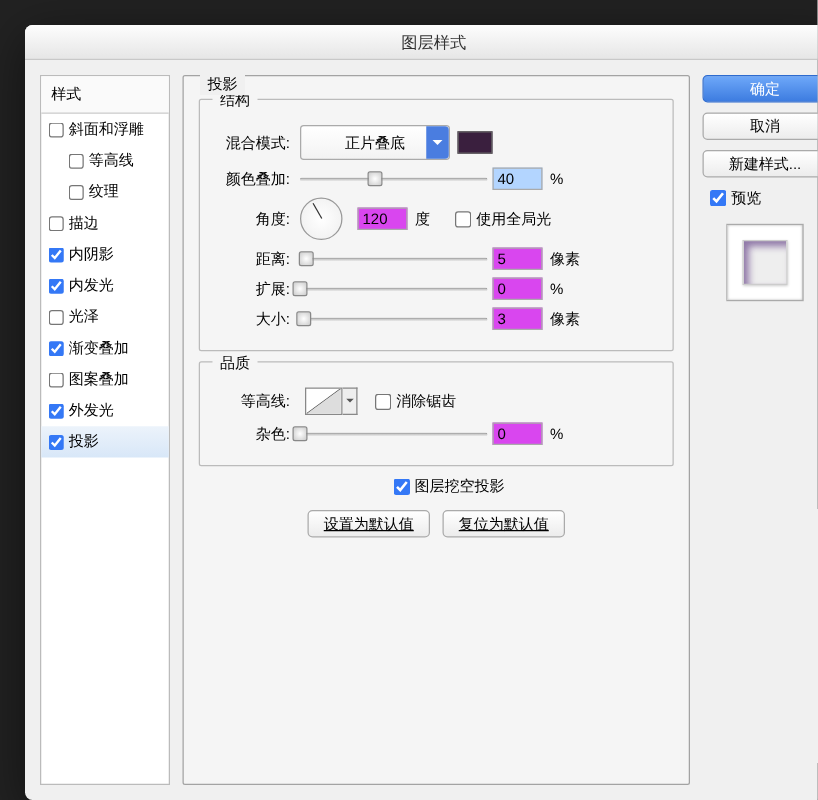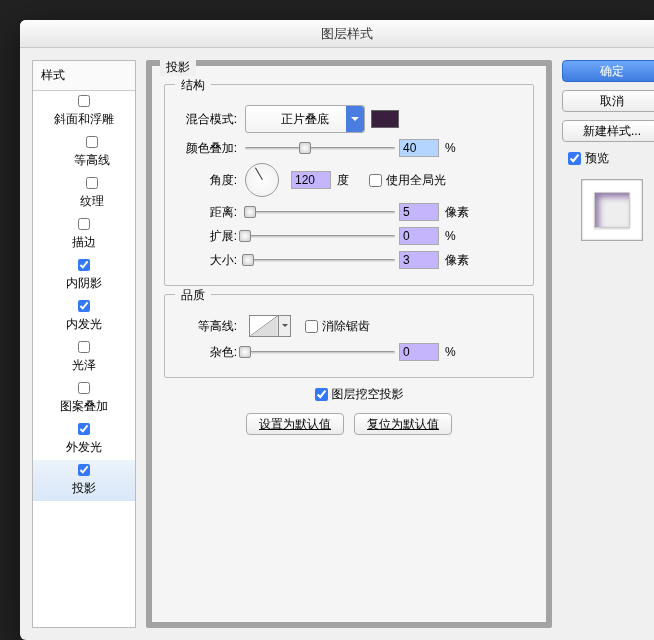--- a/index.html
+++ b/index.html
@@ -2,39 +2,39 @@
 <html><head>
 <meta charset="utf-8">
 <style>
 * { box-sizing: border-box; margin: 0; padding: 0; font-family: -apple-system, "Helvetica Neue", Arial, sans-serif; font-size: 12px; }
 body { background: #222; padding: 20px; }
 .window { width: 654px; height: 620px; background: #f0f0f0; border-radius: 6px; box-shadow: 0 10px 40px rgba(0,0,0,0.5); overflow: hidden; display: flex; flex-direction: column; }
 .titlebar { height: 28px; background: linear-gradient(#fdfdfd,#e6e6e6); border-bottom: 1px solid #c8c8c8; display: flex; align-items: center; justify-content: center; font-size: 13px; color: #333; }
 .content { flex: 1; display: flex; padding: 12px; gap: 10px; }
 .sidebar { width: 104px; border: 1px solid #bbb; background: #fff; display: flex; flex-direction: column; }
 .sidebar-header { padding: 6px 8px; border-bottom: 1px solid #ccc; background: #fafafa; font-family: Liberation Mono, monospace; }
-.sidebar-item { padding: 4px 6px; display: flex; align-items: center; gap: 4px; cursor: default; flex-direction: column; }
+.sidebar-item { padding: 4px 6px; display: flex; align-items: center; gap: 4px; cursor: default; }
 .sidebar-item.selected { background: linear-gradient(#ecf3fb,#d8e7f8); }
 .sidebar-item input[type=checkbox] { width: 12px; height: 12px; }
 .indent1 { padding-left: 22px; }
 .main { flex: 1; position: relative; }
 .tab-label { position: absolute; top: -1px; left: 14px; background: #f0f0f0; padding: 0 6px; font-size: 12px; z-index: 2; }
-.panel { border: 6px solid #a3a3a3; background: #f5f5f5; height: 100%; border-radius: 2px; padding: 10px; position: relative; }
+.panel { border: 1px solid #a3a3a3; background: #f5f5f5; height: 100%; border-radius: 2px; padding: 10px; position: relative; }
 .fieldset { border: 1px solid #bbb; border-radius: 2px; margin: 8px 2px; padding: 14px 10px 10px; position: relative; }
 .legend { position: absolute; top: -8px; left: 10px; background: #f5f5f5; padding: 0 6px; font-size: 12px; }
 .row { display: flex; align-items: center; margin: 6px 0; }
 .row-label { width: 70px; text-align: right; padding-right: 8px; }
 .select { width: 120px; height: 28px; background: linear-gradient(#fff,#f3f3f3); border: 1px solid #aaa; border-radius: 3px; display: flex; align-items: center; padding: 0 6px; position: relative; justify-content: center; }
 .select-caret { position: absolute; right: 0; top: 0; width: 18px; height: 100%; background: #4a7de0; border-radius: 0 3px 3px 0; display: flex; align-items: center; justify-content: center; }
 .select-caret::after { content: ""; border: 4px solid transparent; border-top-color: #fff; position: relative; top: 2px; }
 .color-swatch { width: 28px; height: 18px; background: #3a1f3e; border: 1px solid #666; margin-left: 6px; }
 .slider { width: 150px; height: 14px; position: relative; }
 .slider-track { position: absolute; top: 6px; left: 0; right: 0; height: 3px; background: linear-gradient(#c0c0c0,#eee); border-radius: 2px; border-top: 1px solid #999; }
 .slider-thumb { position: absolute; top: 1px; width: 12px; height: 12px; background: radial-gradient(#fff,#ccc); border: 1px solid #888; border-radius: 2px; transform: translateX(-50%); }
-.num-input { width: 40px; height: 18px; border: 1px solid #aaa; background: #c4b5fd; padding: 0 3px; margin: 0 4px; text-align: left; }
+.num-input { width: 40px; height: 18px; border: 1px solid #aaa; background: #d946ef; padding: 0 3px; margin: 0 4px; text-align: left; }
 .num-input.sel { background: #b3d5ff; }
 .unit { margin-left: 2px; }
 .angle-dial { width: 34px; height: 34px; border: 1px solid #999; border-radius: 50%; background: radial-gradient(#fff,#eee); position: relative; margin-right: 8px; }
 .angle-hand { position: absolute; left: 50%; top: 50%; width: 14px; height: 1px; background: #333; transform-origin: 0 0; }
 .cbx { display: flex; align-items: center; gap: 4px; margin-left: 20px; }
 .contour-box { width: 30px; height: 22px; border: 1px solid #888; background: #fff; position: relative; margin-left: 4px; overflow:hidden;}
 .contour-box svg { width:100%; height:100%; }
 .contour-caret { display:inline-flex; align-items:center; justify-content:center; width:12px; height:22px; border:1px solid #888; border-left:0; background:#eee; }
 .contour-caret::after{content:"";border:3px solid transparent;border-top-color:#555;position:relative;top:1px;}
 .btn { height: 22px; padding: 0 12px; background: linear-gradient(#fff,#ececec); border: 1px solid #aaa; border-radius: 4px; display: inline-flex; align-items: center; justify-content: center; cursor: default; min-width: 88px; }
@@ -78,20 +78,24 @@
           </div>
           <div class="sidebar-item">
             <input type="checkbox" checked="" style="">
             <span>内发光</span>
           </div>
           <div class="sidebar-item">
             <input type="checkbox" class="plain" style="">
             <span>光泽</span>
           </div>
           <div class="sidebar-item">
+            <input type="checkbox" checked="" style="">
+            <span>渐变叠加</span>
+          </div>
+          <div class="sidebar-item">
             <input type="checkbox" class="plain" style="">
             <span>图案叠加</span>
           </div>
           <div class="sidebar-item">
             <input type="checkbox" checked="" style="">
             <span>外发光</span>
           </div>
           <div class="sidebar-item selected">
             <input type="checkbox" checked="" style="">
             <span>投影</span>

